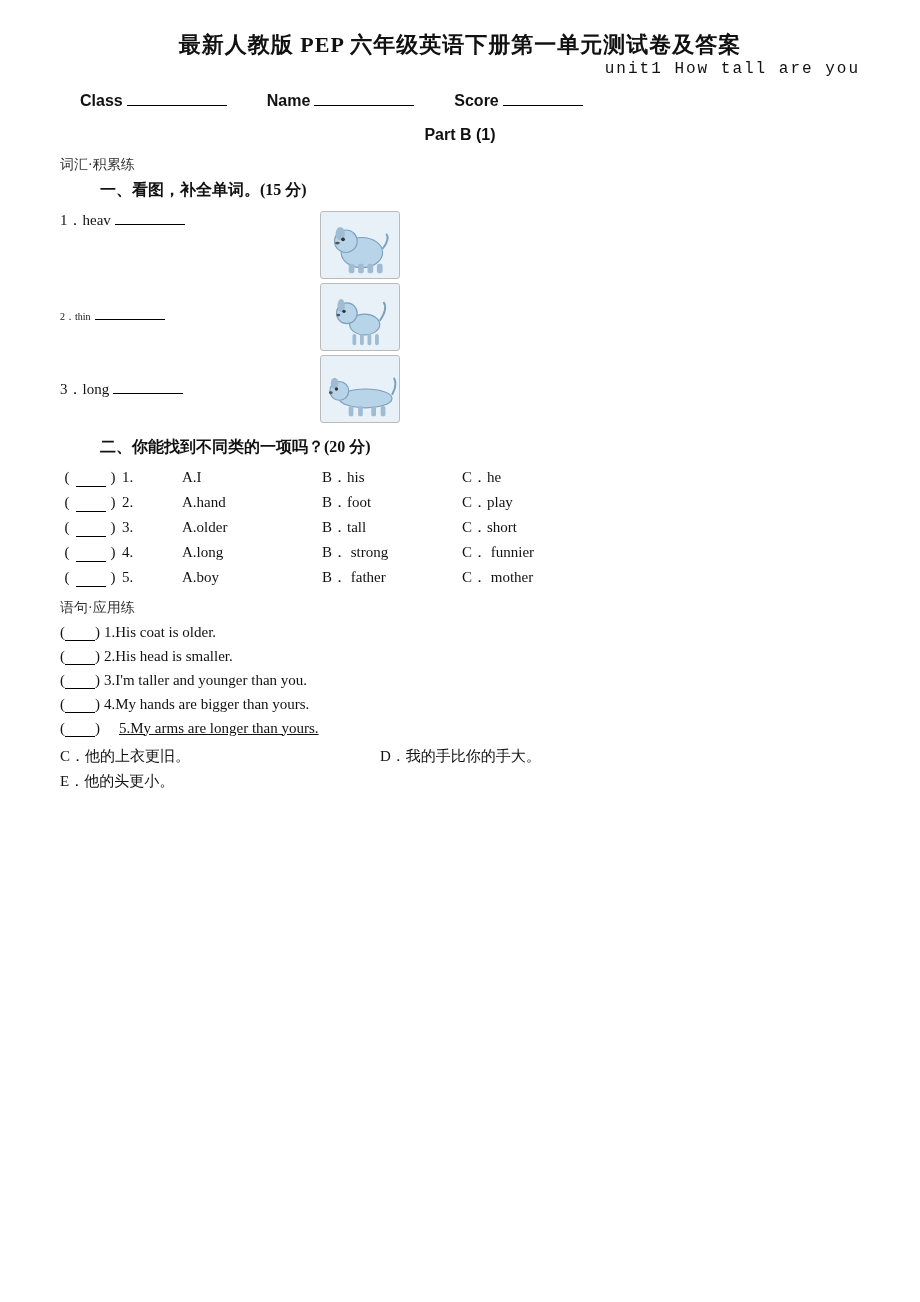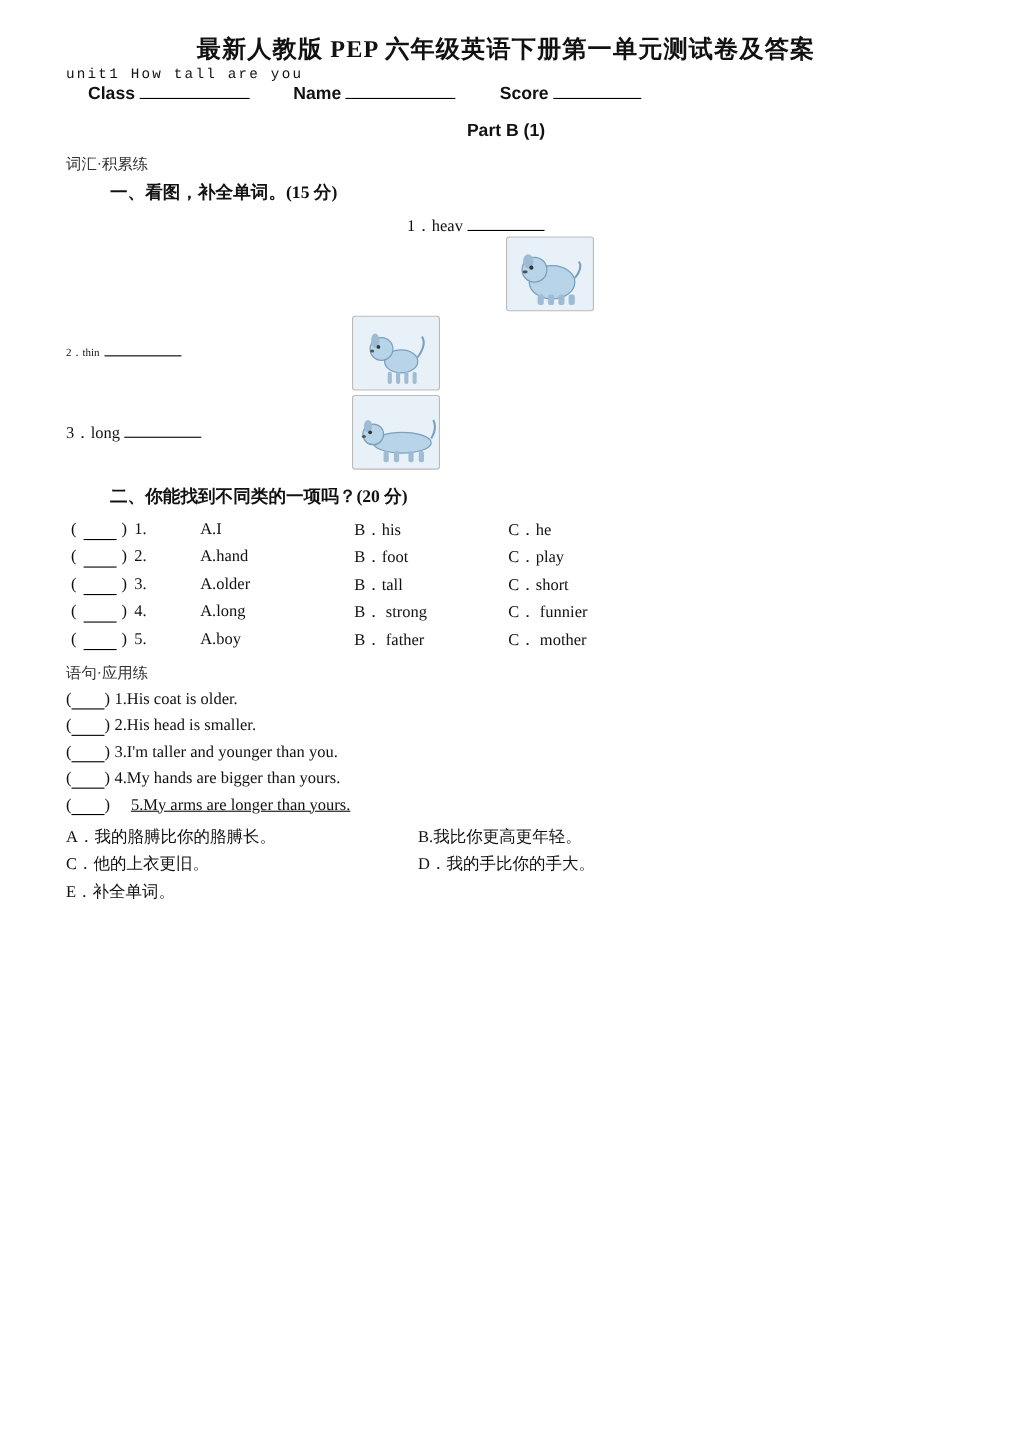--- a/index.html
+++ b/index.html
@@ -12,24 +12,24 @@
       min-height: 1302px;
       padding: 30px 60px 40px 60px;
     }
     .main-title {
       text-align: center;
       font-size: 22px;
       font-weight: bold;
       letter-spacing: 1px;
     }
     .subtitle {
-      text-align: left;
+      text-align: right;
       font-family: 'Courier New', monospace;
-      font-size: 13px;
-      margin-bottom: 2px;
+      font-size: 16px;
+      margin-bottom: 14px;
       letter-spacing: 2px;
     }
     .header-row {
       display: flex;
       justify-content: flex-start;
       align-items: baseline;
       gap: 0;
       margin-bottom: 16px;
       padding-left: 20px;
     }
@@ -191,21 +191,21 @@
 </div>
 
 <div class="part-title">Part B (1)</div>
 
 <div class="vocab-section">
   <div class="section-label">词汇·积累练</div>
   <div class="section-title">一、看图，补全单词。(15 分)</div>
 
   <div class="pictures-area">
 
-    <div style="display:flex; align-items:center; margin-bottom:4px;flex-direction:column;">
+    <div style="display:flex; align-items:flex-start; margin-bottom:4px;">
       <span style="font-size:15px; min-width:180px;">1．heav<span class="blank-line"></span></span>
       <div class="dog-box">
 
         <svg viewBox="0 0 80 68" xmlns="http://www.w3.org/2000/svg">
 
           <ellipse cx="42" cy="42" rx="22" ry="16" fill="#b8d4e8" stroke="#7aa0bc" stroke-width="1.2"></ellipse>
 
           <circle cx="25" cy="30" r="12" fill="#b8d4e8" stroke="#7aa0bc" stroke-width="1.2"></circle>
 
           <ellipse cx="19" cy="22" rx="5" ry="7" fill="#a0bcd4" stroke="#7aac0bc" stroke-width="1"></ellipse>
@@ -367,24 +367,20 @@
 
   <div class="sentence-row">
     <span>(</span>
     <span style="display:inline-block;width:30px;border-bottom:1px solid #000;">&nbsp;</span>
     <span>)</span>
     <span style="margin-left:19px;text-decoration:underline;">5.My arms are longer than yours.</span>
   </div>
 
   <div class="answers-section">
     <div class="answer-row">
-      <span class="answer-col1">A．我的胳膊比你的胳膊长。</span>
-      <span class="answer-col2">B.我比你更高更年轻。</span>
-    </div>
-    <div class="answer-row">
       <span class="answer-col1">C．他的上衣更旧。</span>
       <span class="answer-col2">D．我的手比你的手大。</span>
     </div>
     <div class="answer-row">
-      <span class="answer-col1">E．补全单词。</span>
+      <span class="answer-col1">E．他的头更小。</span>
     </div>
   </div>
 </div>
 
 </body></html>

